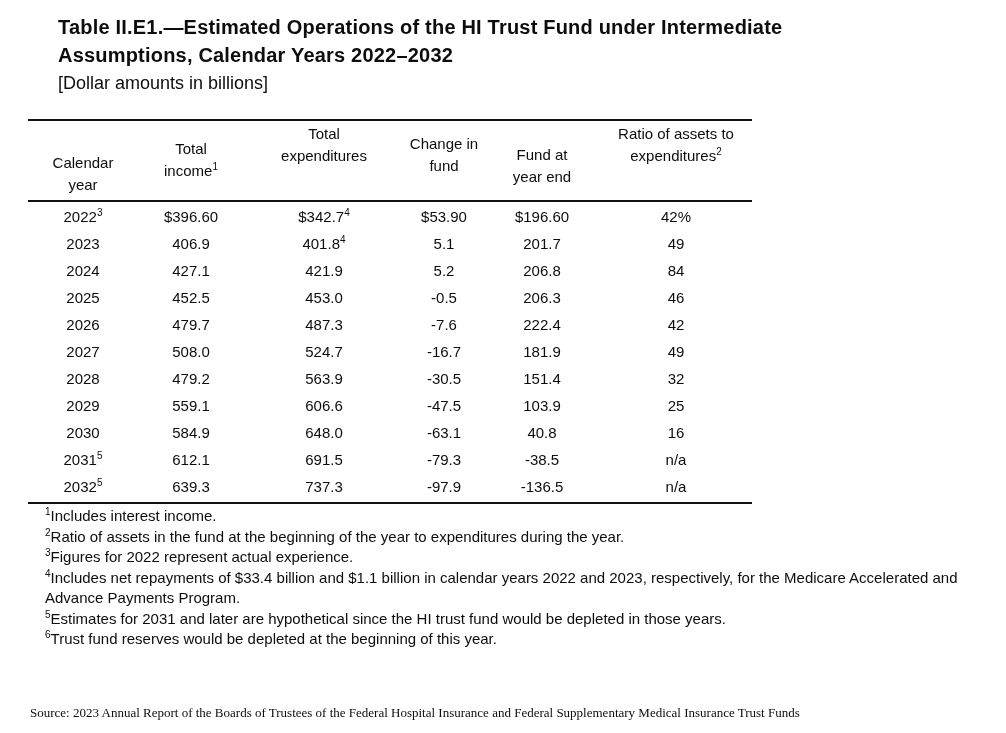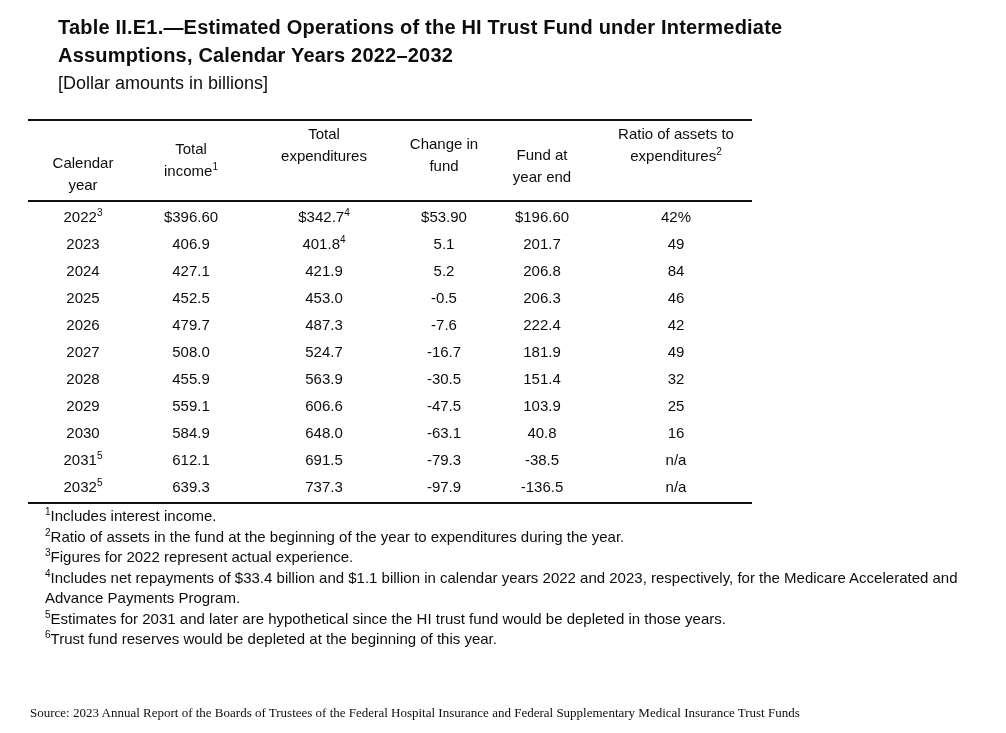--- a/index.html
+++ b/index.html
@@ -123,21 +123,21 @@
       <div class="trow">
         <div class="tcell w1">2027</div>
         <div class="tcell w2">508.0</div>
         <div class="tcell w3">524.7</div>
         <div class="tcell w4">-16.7</div>
         <div class="tcell w5">181.9</div>
         <div class="tcell w6">49</div>
       </div>
       <div class="trow">
         <div class="tcell w1">2028</div>
-        <div class="tcell w2">455.9</div>
+        <div class="tcell w2">479.2</div>
         <div class="tcell w3">563.9</div>
         <div class="tcell w4">-30.5</div>
         <div class="tcell w5">151.4</div>
         <div class="tcell w6">32</div>
       </div>
       <div class="trow">
         <div class="tcell w1">2029</div>
         <div class="tcell w2">559.1</div>
         <div class="tcell w3">606.6</div>
         <div class="tcell w4">-47.5</div>

